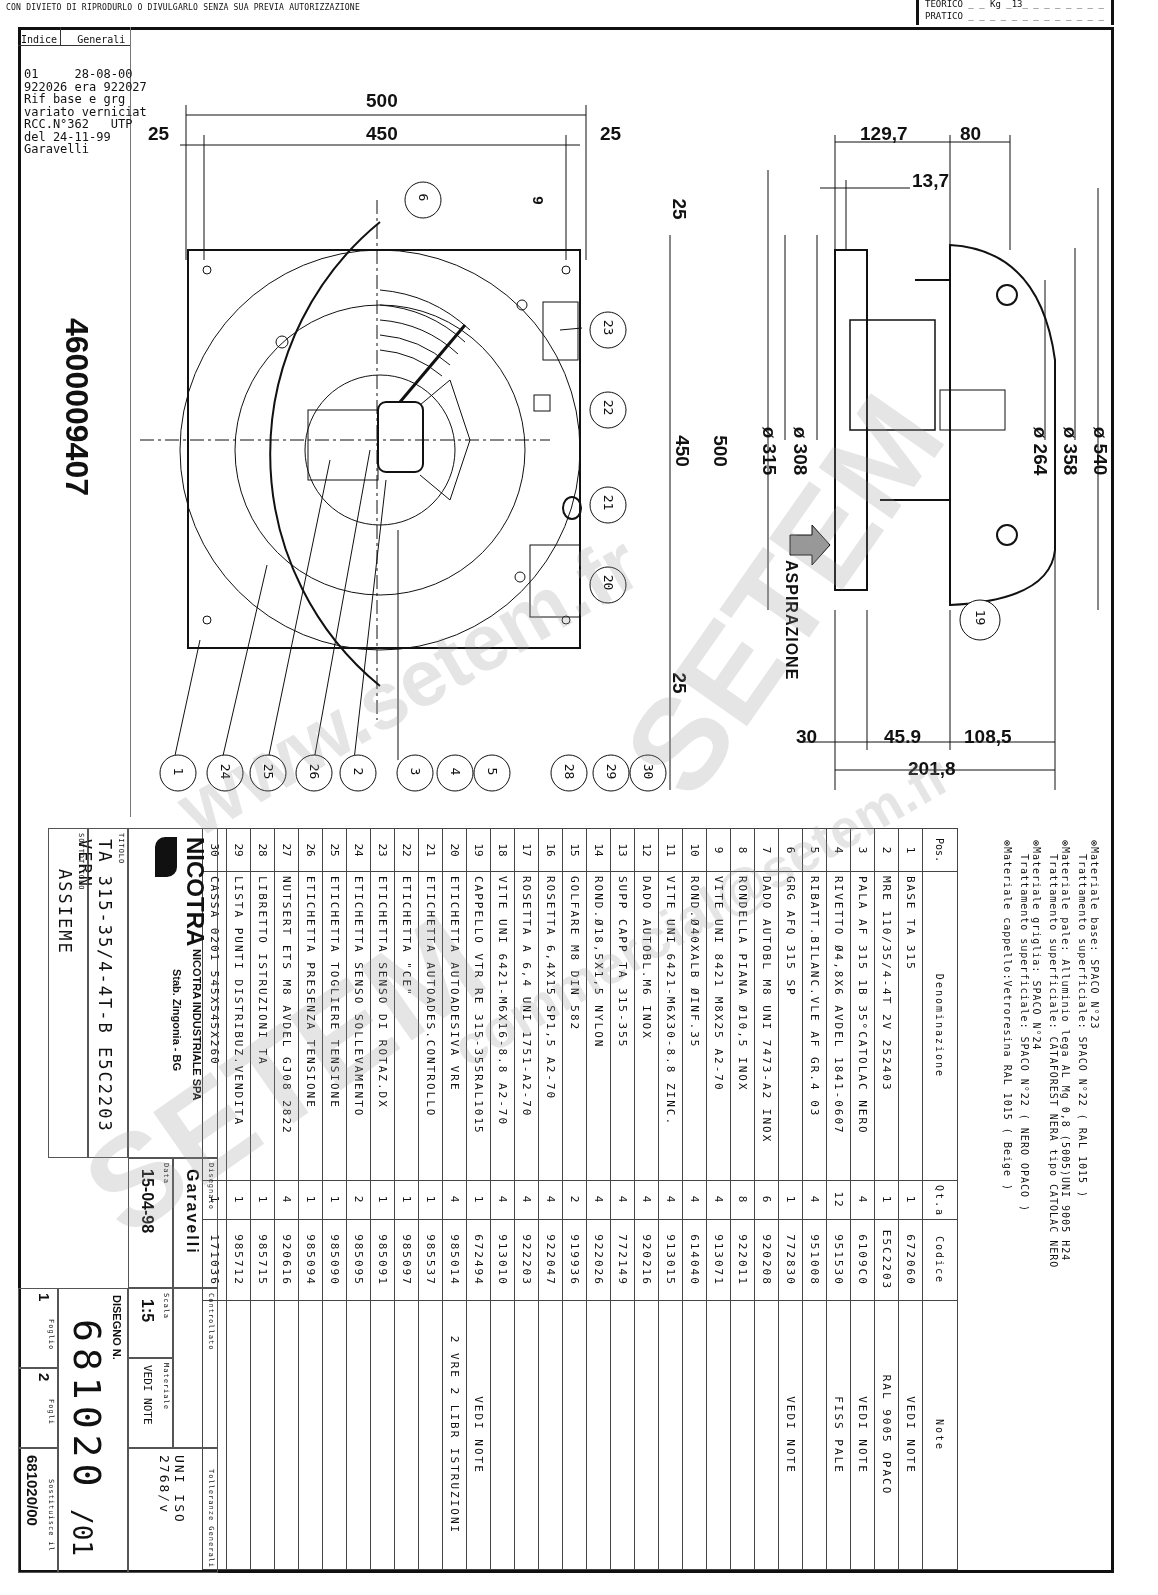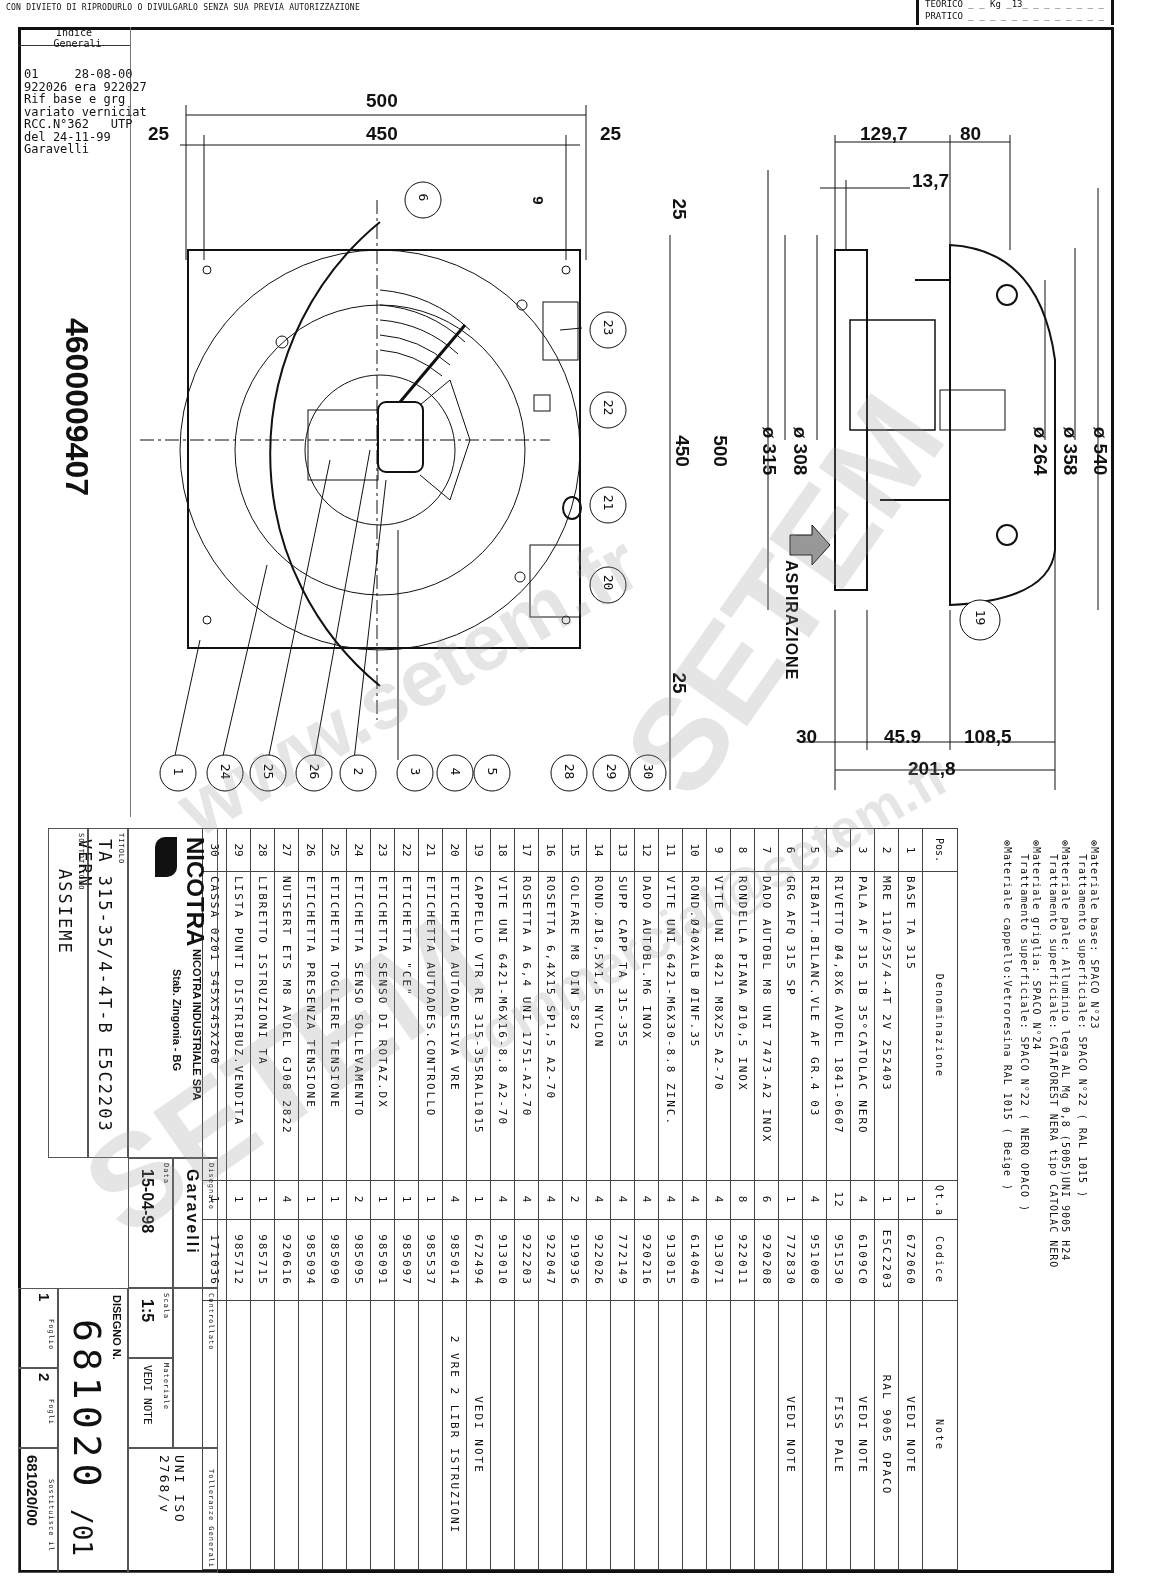--- a/index.html
+++ b/index.html
@@ -2,21 +2,21 @@
 <html><head>
 <meta charset="utf-8">
 <style>
   html,body{margin:0;padding:0;background:#fff;}
   body{width:1158px;height:1595px;position:relative;overflow:hidden;font-family:"DejaVu Sans Mono",monospace;color:#111;}
   .abs{position:absolute;}
   .hdr-note{left:6px;top:2px;font-size:9px;letter-spacing:0.2px;transform:scaleX(0.9);transform-origin:left top;}
   .frame{left:18px;top:27px;width:1096px;height:1546px;border:3px solid #111;box-sizing:border-box;}
   .topbox{left:916px;top:-2px;width:198px;height:27px;border-left:3px solid #111;border-right:3px solid #111;box-sizing:border-box;font-size:9px;line-height:12px;padding-left:6px;}
   .mods{left:18px;top:27px;width:112px;height:790px;border-right:1px solid #777;}
-  .mods-head{display:flex;border-bottom:1px solid #333;height:18px;font-size:10px;align-items:center;flex-direction:column;}
+  .mods-head{display:flex;border-bottom:1px solid #333;height:18px;font-size:10px;align-items:flex-end;}
   .mods-head span{padding:0 3px;}
   .mods-head .sep{border-left:1px solid #333;height:18px;}
   .mods-body{font-size:12px;line-height:12.5px;padding:22px 4px 0 6px;white-space:pre;}
   .code-vert{left:40px;top:320px;font-family:"Liberation Sans",sans-serif;font-weight:bold;font-size:32px;transform:rotate(90deg);transform-origin:left top;white-space:nowrap;left:95px;}
   .dim{font-family:"Liberation Sans",sans-serif;font-weight:bold;font-size:19px;white-space:nowrap;}
   .dimv{font-family:"Liberation Sans",sans-serif;font-weight:bold;font-size:19px;white-space:nowrap;transform:rotate(90deg);transform-origin:center;}
   
   .bom{left:218px;top:828px;width:740px;height:735px;}
   .bom-rot{position:absolute;left:0;top:0;width:735px;height:740px;transform-origin:top left;transform:translateX(740px) rotate(90deg);}
   table.b{border-collapse:collapse;width:735px;table-layout:fixed;font-size:11px;}

